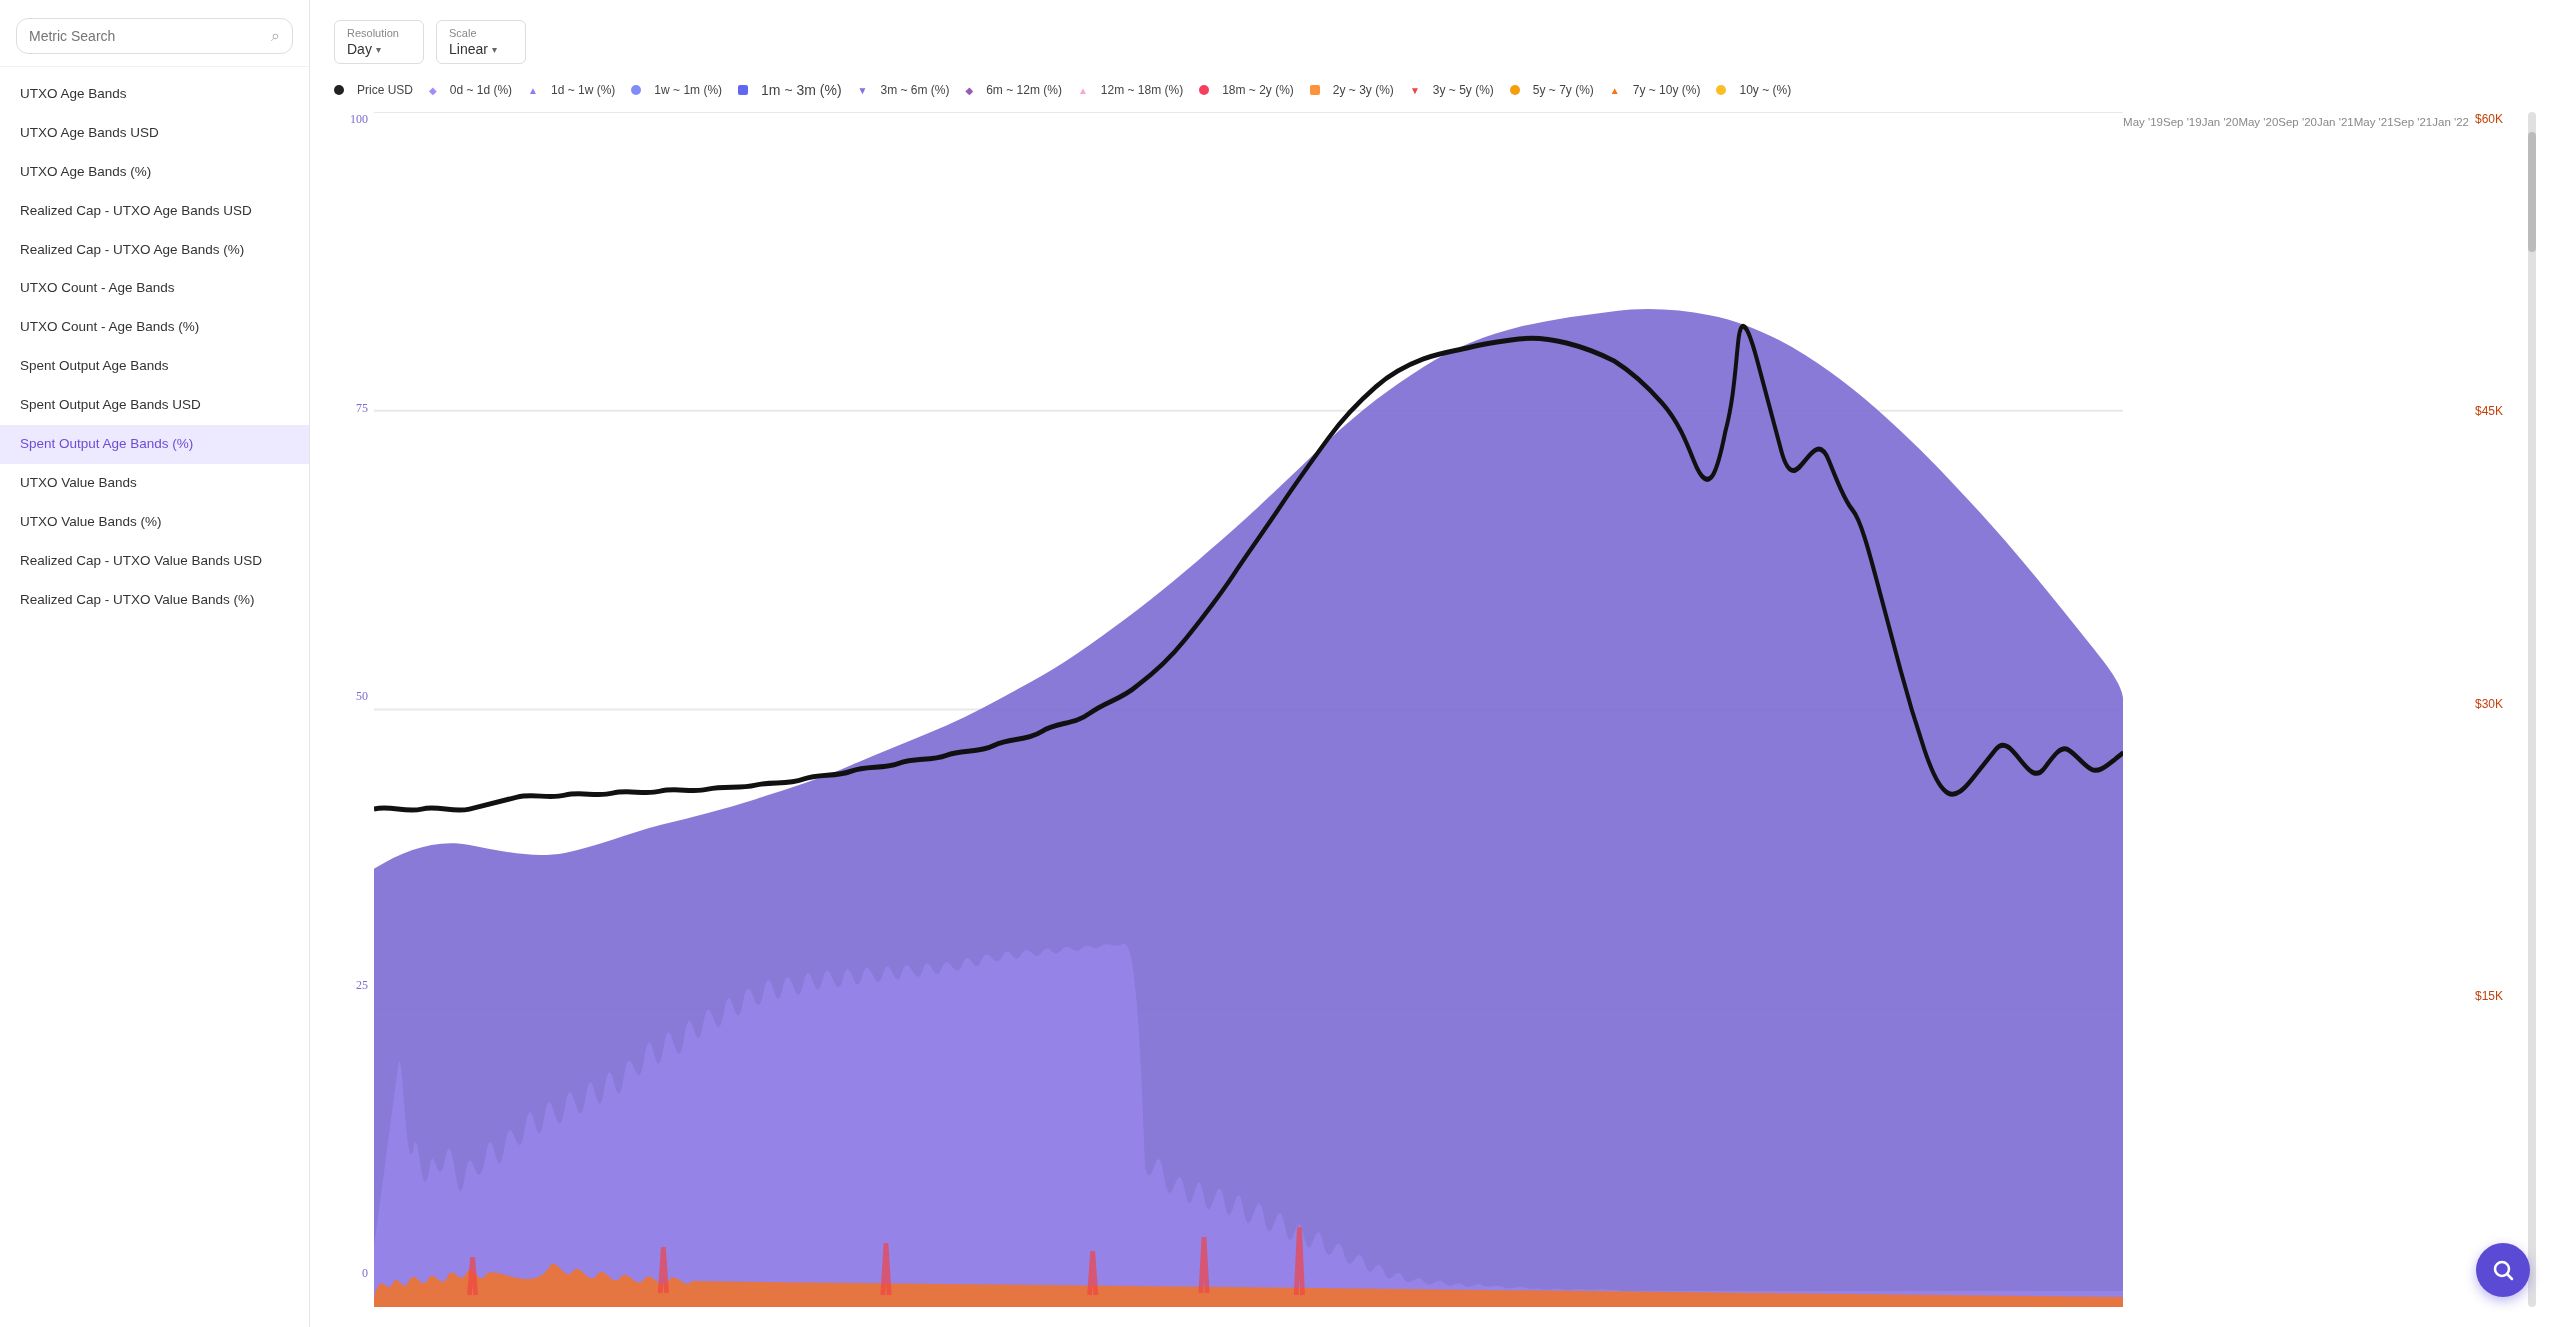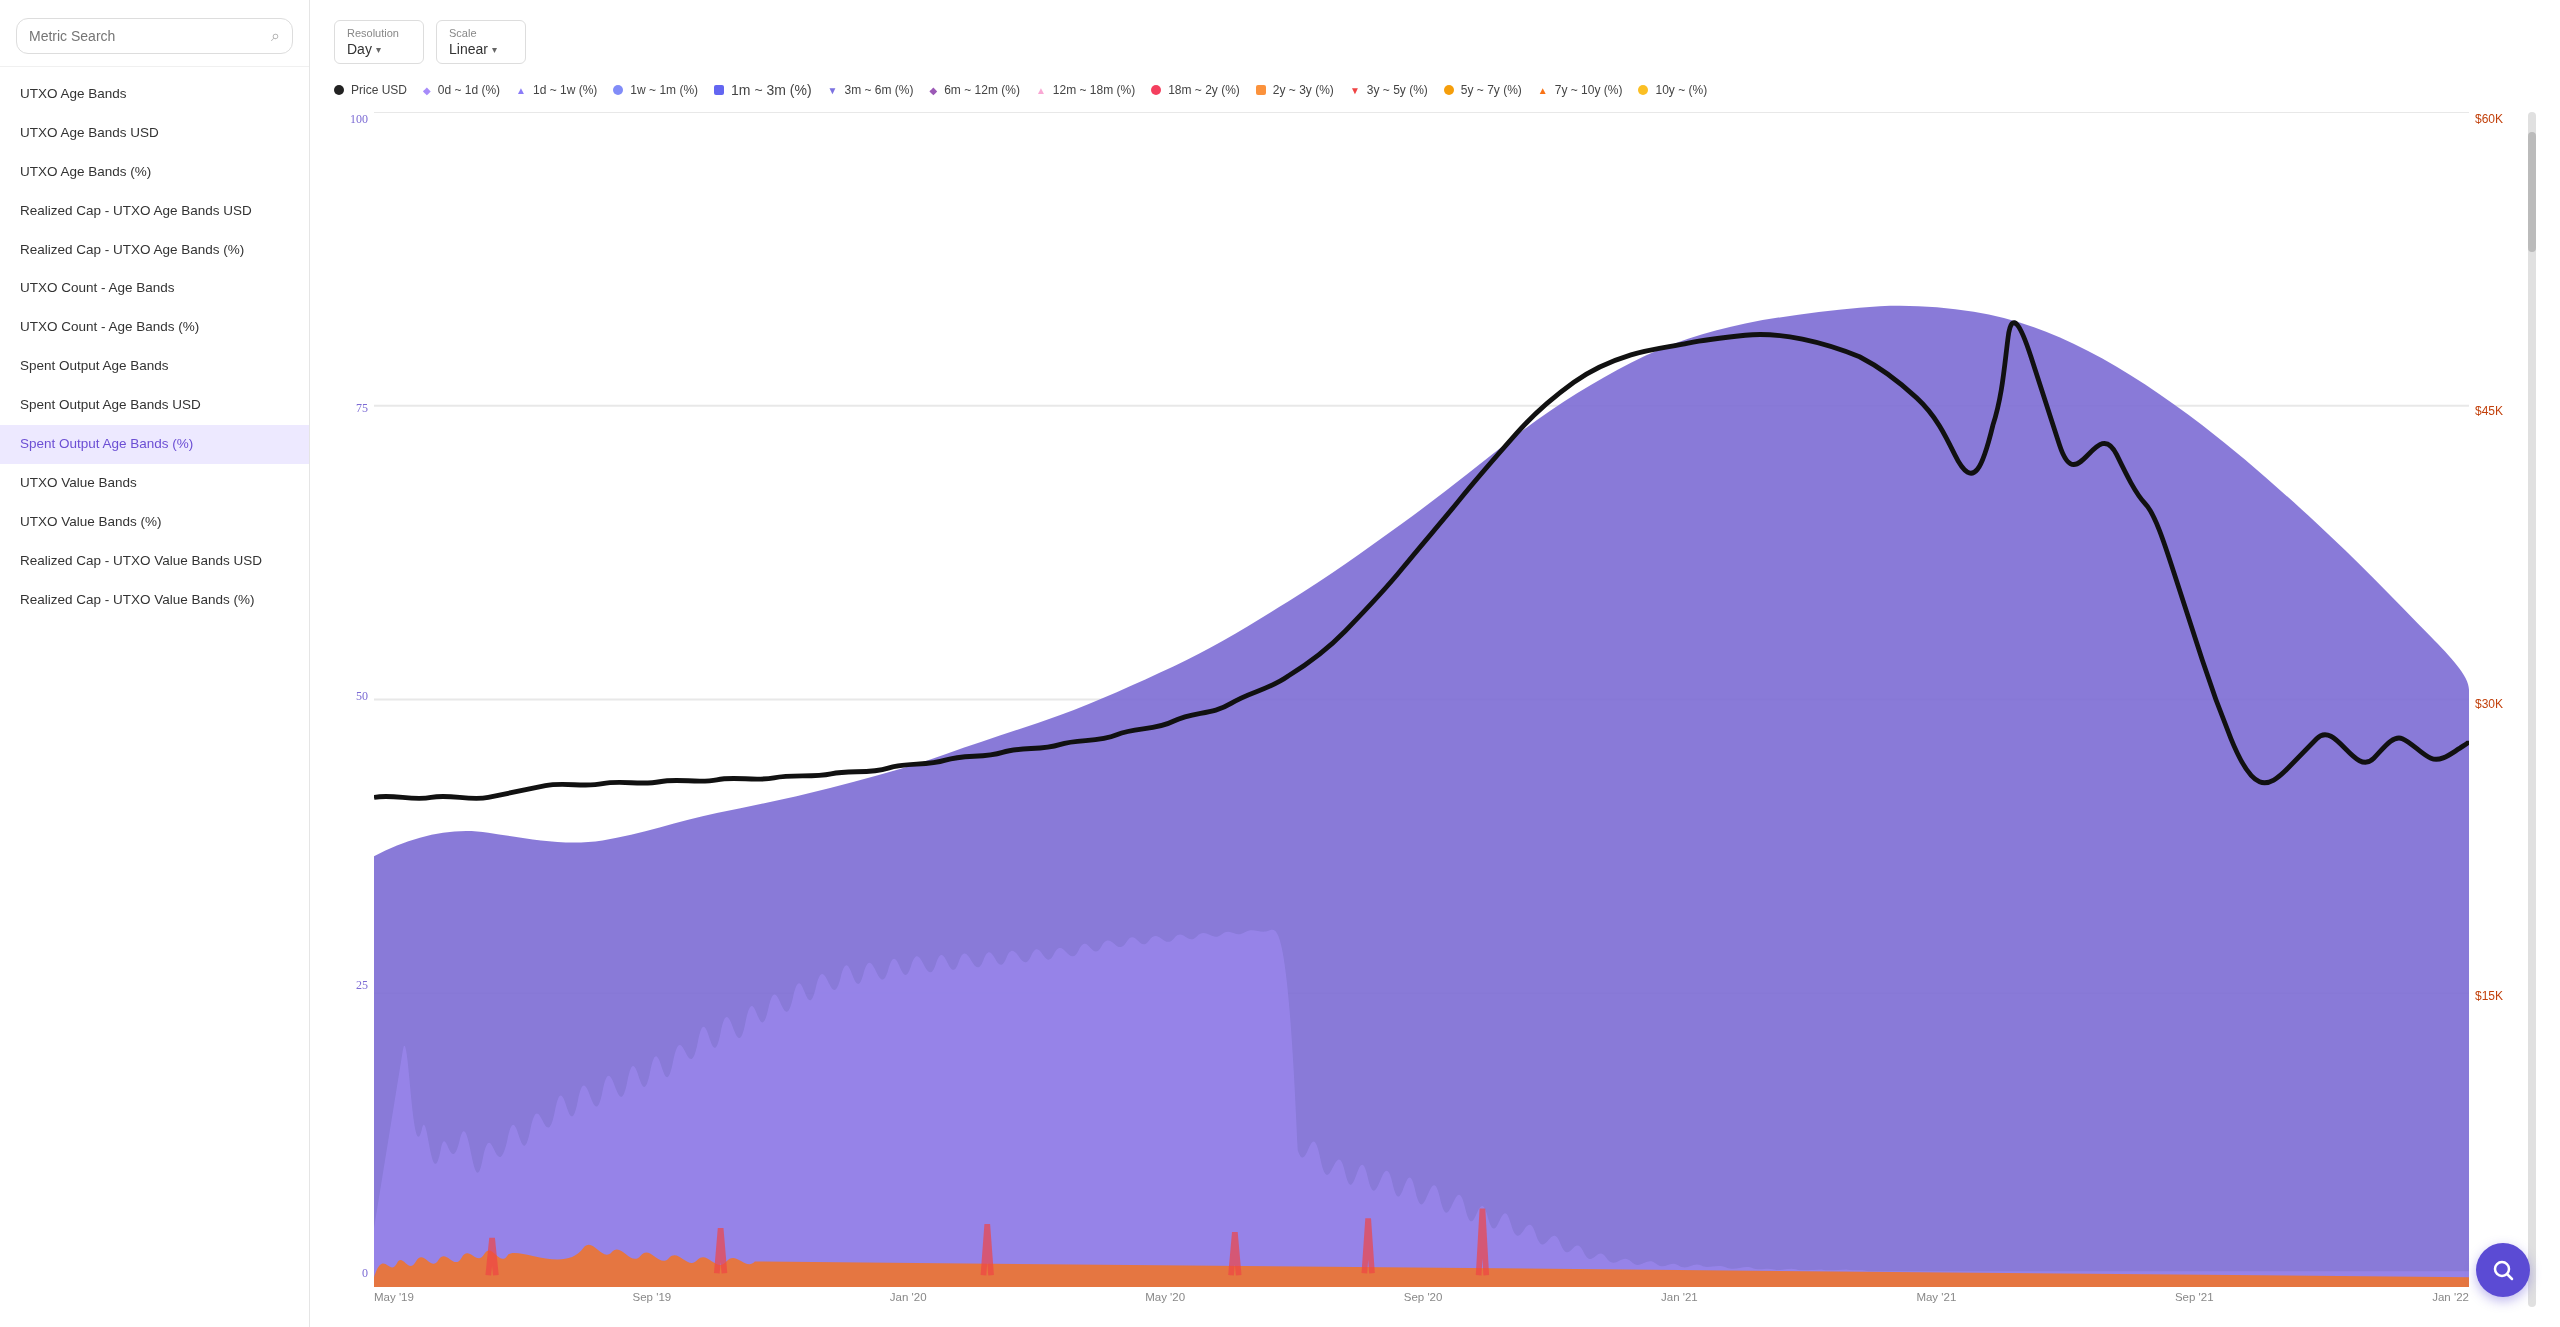--- a/index.html
+++ b/index.html
@@ -124,21 +124,21 @@
       flex-wrap: wrap;
       gap: 4px 16px;
       margin-bottom: 14px;
       font-size: 12px;
       color: #444;
     }
 
     .legend-item {
       display: flex;
       align-items: center;
-      gap: 7px;
+      gap: 13px;
     }
 
     
     .chart-container {
       flex: 1;
       position: relative;
       display: flex;
     }
 
     .y-axis-left {
@@ -154,21 +154,21 @@
 
     .y-label {
       font-size: 12px;
       color: #7c6bd4;
     }
 
     .chart-inner {
       flex: 1;
       position: relative;
       display: flex;
-      flex-direction: column;
+      flex-direction: row;
     }
 
     .chart-svg-container {
       flex: 1;
       position: relative;
       overflow: hidden;
     }
 
     .chart-svg {
       width: 100%;

